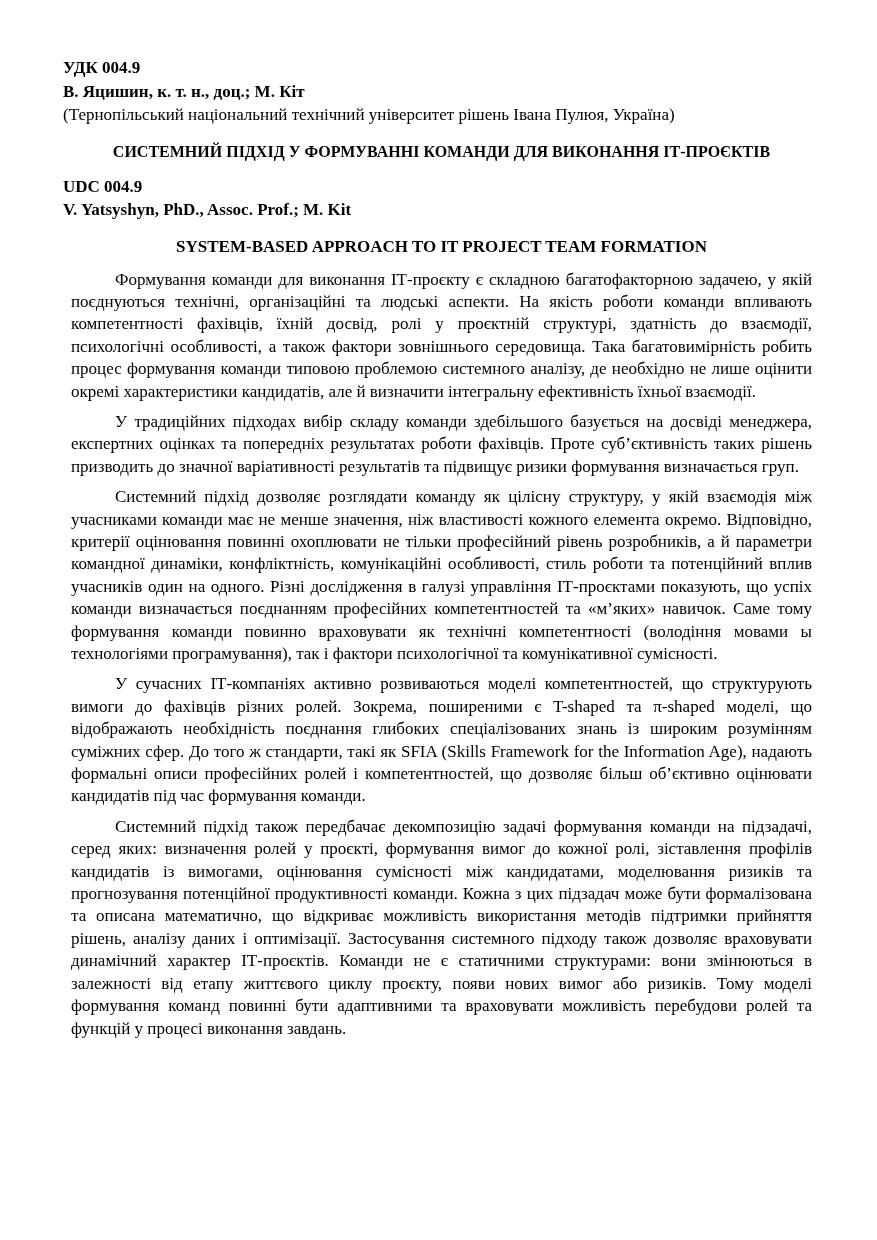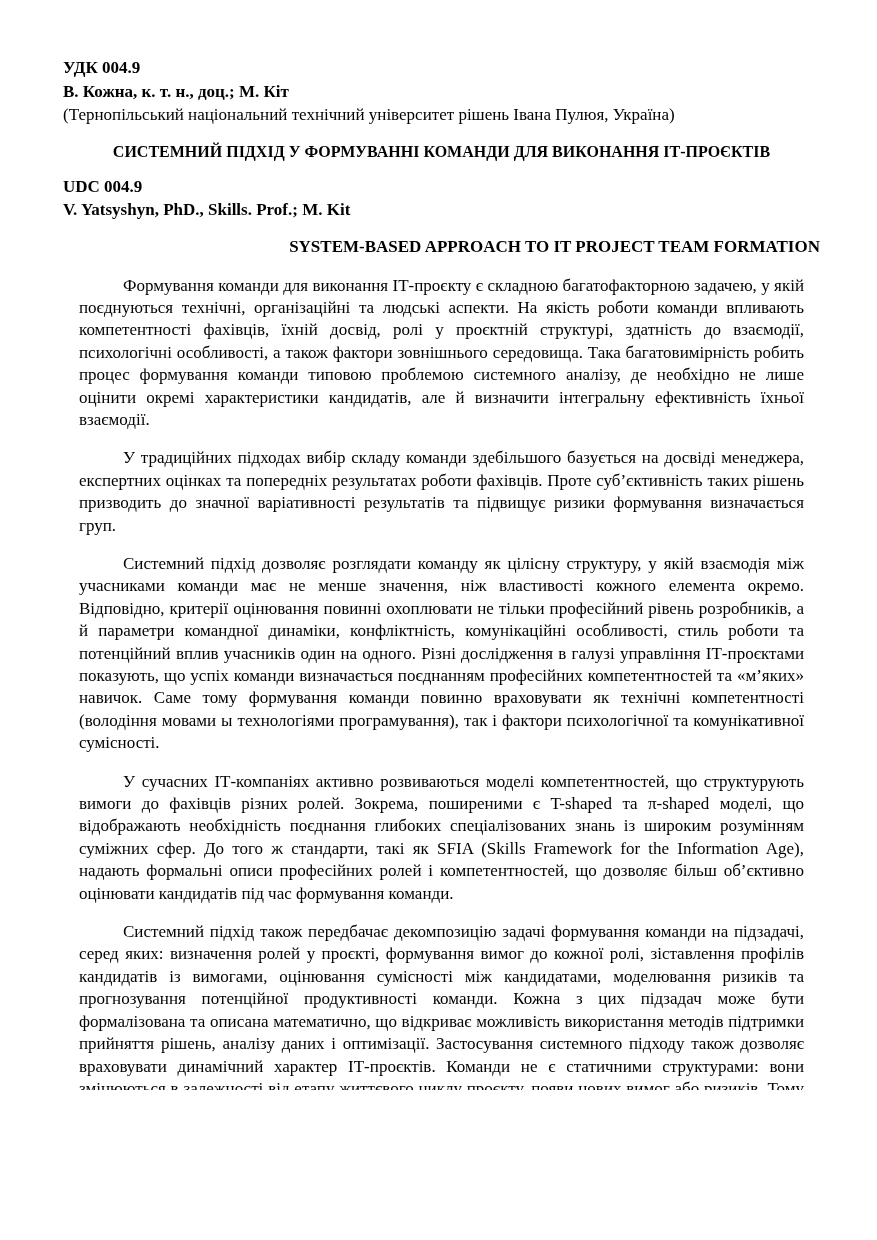--- a/index.html
+++ b/index.html
@@ -40,59 +40,59 @@
   .meta-block-en {
     margin-top: 11px;
     font-size: 17px;
     line-height: 23.5px;
     font-weight: bold;
   }
   .title-en {
     margin-top: 12px;
     font-size: 17px;
     font-weight: bold;
-    text-align: right;
+    text-align: center;
     line-height: 25px;
   }
   .body-text {
     margin-top: 10px;
     font-size: 17px;
     line-height: 22.4px;
     text-align: justify;
   }
   .body-text p {
-    margin: 16px;
+    margin: 8px;
     text-indent: 44px;
   }
   .page-number {
     position: absolute;
     left: 0;
     top: 1152px;
     width: 100%;
     text-align: center;
     font-size: 17px;
   }
 </style>
 </head>
 <body>
 
 <div class="page">
   <div class="content">
 
     <div class="meta-block">
       <div class="meta-bold">УДК 004.9</div>
-      <div class="meta-bold">В. Кожна, к. т. н., доц.; М. Кіт</div>
+      <div class="meta-bold">В. Яцишин, к. т. н., доц.; М. Кіт</div>
       <div>(Тернопільський національний технічний університет рішень Івана Пулюя, Україна)</div>
     </div>
 
     <div class="title-ua">СИСТЕМНИЙ ПІДХІД У ФОРМУВАННІ КОМАНДИ ДЛЯ ВИКОНАННЯ ІТ-ПРОЄКТІВ</div>
 
     <div class="meta-block-en">
       <div>UDC 004.9</div>
-      <div>V. Yatsyshyn, PhD., Skills. Prof.; M. Kit</div>
+      <div>V. Yatsyshyn, PhD., Assoc. Prof.; M. Kit</div>
     </div>
 
     <div class="title-en">SYSTEM-BASED APPROACH TO IT PROJECT TEAM FORMATION</div>
 
     <div class="body-text">
       <p>Формування команди для виконання ІТ-проєкту є складною багатофакторною задачею, у якій поєднуються технічні, організаційні та людські аспекти. На якість роботи команди впливають компетентності фахівців, їхній досвід, ролі у проєктній структурі, здатність до взаємодії, психологічні особливості, а також фактори зовнішнього середовища. Така багатовимірність робить процес формування команди типовою проблемою системного аналізу, де необхідно не лише оцінити окремі характеристики кандидатів, але й визначити інтегральну ефективність їхньої взаємодії.</p>
       <p>У традиційних підходах вибір складу команди здебільшого базується на досвіді менеджера, експертних оцінках та попередніх результатах роботи фахівців. Проте суб’єктивність таких рішень призводить до значної варіативності результатів та підвищує ризики формування визначається груп.</p>
       <p>Системний підхід дозволяє розглядати команду як цілісну структуру, у якій взаємодія між учасниками команди має не менше значення, ніж властивості кожного елемента окремо. Відповідно, критерії оцінювання повинні охоплювати не тільки професійний рівень розробників, а й параметри командної динаміки, конфліктність, комунікаційні особливості, стиль роботи та потенційний вплив учасників один на одного. Різні дослідження в галузі управління ІТ-проєктами показують, що успіх команди визначається поєднанням професійних компетентностей та «м’яких» навичок. Саме тому формування команди повинно враховувати як технічні компетентності (володіння мовами ы технологіями програмування), так і фактори психологічної та комунікативної сумісності.</p>
       <p>У сучасних ІТ-компаніях активно розвиваються моделі компетентностей, що структурують вимоги до фахівців різних ролей. Зокрема, поширеними є T-shaped та π-shaped моделі, що відображають необхідність поєднання глибоких спеціалізованих знань із широким розумінням суміжних сфер. До того ж стандарти, такі як SFIA (Skills Framework for the Information Age), надають формальні описи професійних ролей і компетентностей, що дозволяє більш об’єктивно оцінювати кандидатів під час формування команди.</p>
       <p>Системний підхід також передбачає декомпозицію задачі формування команди на підзадачі, серед яких: визначення ролей у проєкті, формування вимог до кожної ролі, зіставлення профілів кандидатів із вимогами, оцінювання сумісності між кандидатами, моделювання ризиків та прогнозування потенційної продуктивності команди. Кожна з цих підзадач може бути формалізована та описана математично, що відкриває можливість використання методів підтримки прийняття рішень, аналізу даних і оптимізації. Застосування системного підходу також дозволяє враховувати динамічний характер ІТ-проєктів. Команди не є статичними структурами: вони змінюються в залежності від етапу життєвого циклу проєкту, появи нових вимог або ризиків. Тому моделі формування команд повинні бути адаптивними та враховувати можливість перебудови ролей та функцій у процесі виконання завдань.</p>

